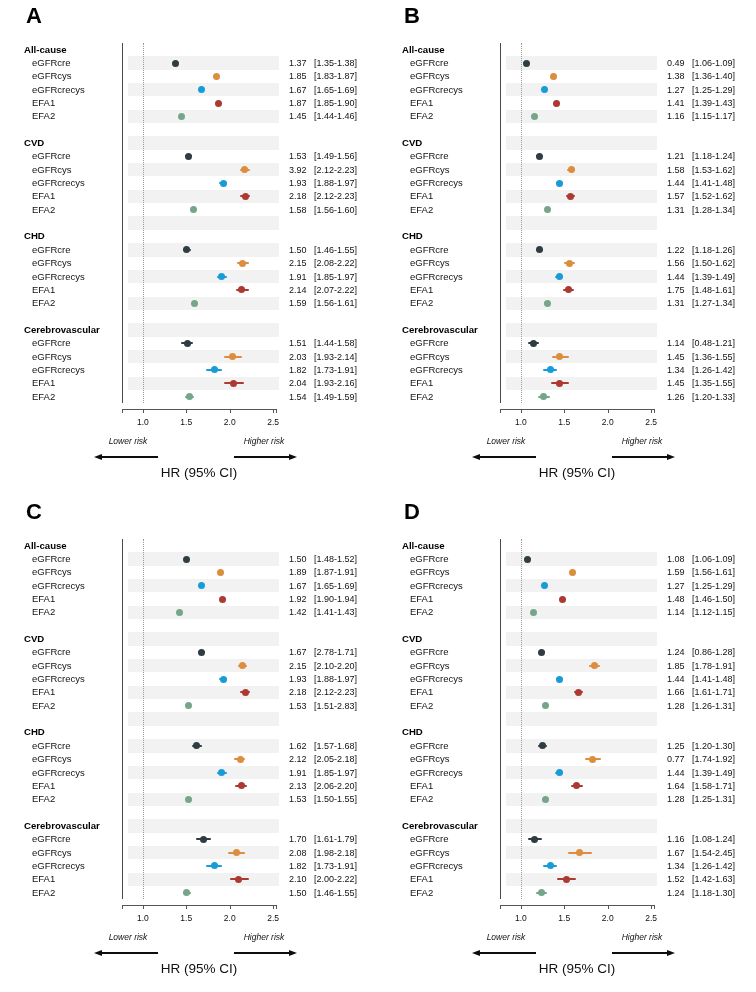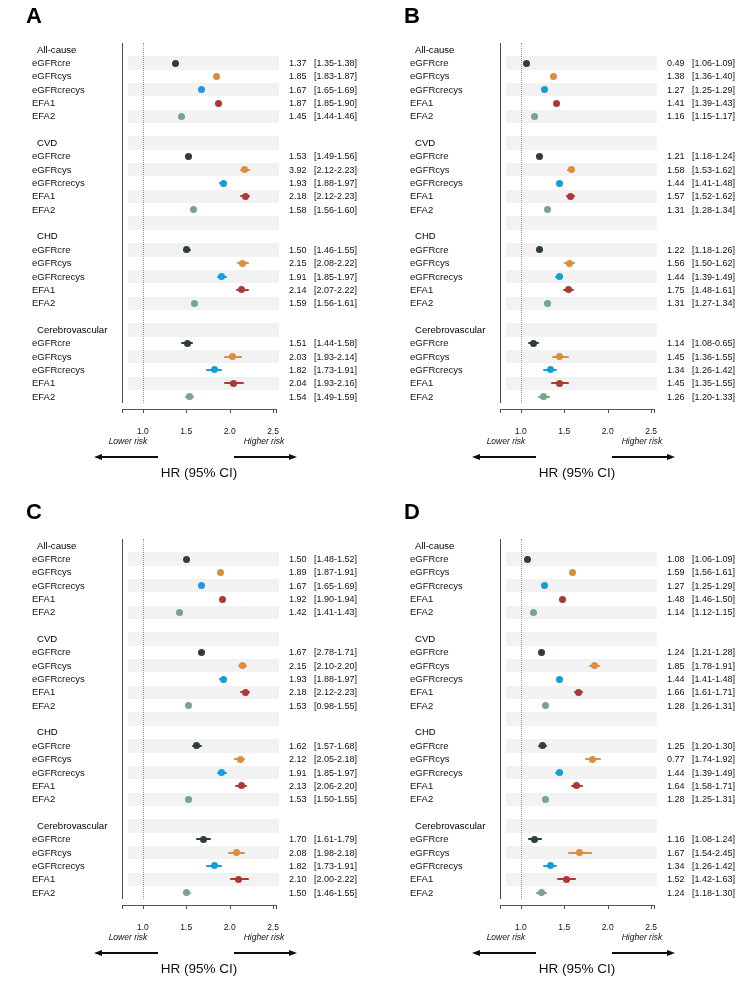--- a/index.html
+++ b/index.html
@@ -3,35 +3,35 @@
 <meta charset="utf-8">
 <style>
   html,body{margin:0;padding:0;background:#ffffff;}
   body{font-family:"Liberation Sans","DejaVu Sans",sans-serif;color:#111;}
   .fig{position:relative;width:756px;height:992px;background:#ffffff;overflow:hidden;}
   .panel{position:absolute;width:378px;height:496px;}
   .pletter{position:absolute;left:26px;top:3px;font-size:22px;font-weight:bold;color:#000;letter-spacing:.5px;}
   .chart{position:absolute;left:0;top:43px;width:378px;}
   .frow{display:flex;height:13.35px;align-items:center;}
   .lcell{width:122px;box-sizing:border-box;padding-left:32px;font-size:9.5px;line-height:10px;white-space:nowrap;color:#111;}
-  .frow.hdr .lcell{font-weight:normal;padding-left:37px;font-size:9.6px;color:#000;}
+  .frow.hdr .lcell{font-weight:bold;padding-left:24px;font-size:9.6px;color:#000;}
   .pcell{width:159px;height:100%;position:relative;}
   .frow.striped .pcell::before{content:"";position:absolute;left:6px;right:2px;top:0;bottom:0;background:#f2f2f2;}
   .dot{position:absolute;width:7px;height:7px;border-radius:50%;top:50%;margin-top:-3.5px;z-index:3;}
   .ebar{position:absolute;height:2px;top:50%;margin-top:-1px;border-radius:1px;z-index:2;}
   .vcell{padding-left:8px;font-size:9px;white-space:nowrap;color:#111;}
   .vcell .est{display:inline-block;min-width:20px;}
   .vcell .ci{margin-left:5px;}
   .vline{position:absolute;top:0;bottom:0;width:0;z-index:1;}
   .vline.solid{border-left:1.4px solid #4a4a4a;}
   .vline.dotted{border-left:1px dotted #9a9a9a;}
   .axisbox{position:absolute;left:0;top:403px;width:378px;height:93px;}
   .axline{position:absolute;left:122px;top:6px;width:155px;height:1px;background:#555;}
   .tickmark{position:absolute;top:0;width:1px;height:4px;background:#555;}
-  .ticklab{position:absolute;top:23px;transform:translateX(-50%);font-size:8.5px;color:#111;}
+  .ticklab{position:absolute;top:14px;transform:translateX(-50%);font-size:8.5px;color:#111;}
   .riskla{position:absolute;top:33px;transform:translateX(-50%);font-size:8.5px;font-style:italic;color:#111;white-space:nowrap;}
   .arrow{position:absolute;top:53px;height:2px;background:#0d0d0d;}
   .arrow.left::before{content:"";position:absolute;left:-7px;top:-2.5px;width:0;height:0;
      border-top:3.5px solid transparent;border-bottom:3.5px solid transparent;border-right:8px solid #0d0d0d;}
   .arrow.right::after{content:"";position:absolute;right:-7px;top:-2.5px;width:0;height:0;
      border-top:3.5px solid transparent;border-bottom:3.5px solid transparent;border-left:8px solid #0d0d0d;}
   .hrlab{position:absolute;top:62px;transform:translateX(-50%);font-size:13.5px;color:#111;white-space:nowrap;}
 </style>
 </head>
 <body>
@@ -415,21 +415,21 @@
           <div class="lcell">Cerebrovascular</div>
           <div class="pcell"></div>
           <div class="vcell"></div>
         </div>
         <div class="frow">
           <div class="lcell">eGFRcre</div>
           <div class="pcell">
             <div class="ebar" style="left: 27.8033px; width: 11.2951px; background: rgb(46, 61, 66);"></div>
             <div class="dot" style="left: 29.5164px; background: rgb(46, 61, 66);"></div>
           </div>
-          <div class="vcell"><span class="est">1.14</span><span class="ci">[1.08-0.65]</span></div>
+          <div class="vcell"><span class="est">1.14</span><span class="ci">[0.48-1.21]</span></div>
         </div>
         <div class="frow striped">
           <div class="lcell">eGFRcys</div>
           <div class="pcell">
             <div class="ebar" style="left: 52.1311px; width: 16.5082px; background: rgb(220, 141, 62);"></div>
             <div class="dot" style="left: 56.4508px; background: rgb(220, 141, 62);"></div>
           </div>
           <div class="vcell"><span class="est">1.45</span><span class="ci">[1.36-1.55]</span></div>
         </div>
         <div class="frow">
@@ -568,21 +568,21 @@
             <div class="dot" style="left: 119.877px; background: rgb(172, 58, 50);"></div>
           </div>
           <div class="vcell"><span class="est">2.18</span><span class="ci">[2.12-2.23]</span></div>
         </div>
         <div class="frow">
           <div class="lcell">EFA2</div>
           <div class="pcell">
             <div class="ebar" style="left: 65.1639px; width: 3.47541px; background: rgb(118, 165, 138);"></div>
             <div class="dot" style="left: 63.4016px; background: rgb(118, 165, 138);"></div>
           </div>
-          <div class="vcell"><span class="est">1.53</span><span class="ci">[0.98-1.55]</span></div>
+          <div class="vcell"><span class="est">1.53</span><span class="ci">[1.51-2.83]</span></div>
         </div>
         <div class="frow striped">
           <div class="lcell"></div>
           <div class="pcell"></div>
           <div class="vcell"></div>
         </div>
         <div class="frow hdr">
           <div class="lcell">CHD</div>
           <div class="pcell"></div>
           <div class="vcell"></div>
@@ -757,21 +757,21 @@
           <div class="lcell">CVD</div>
           <div class="pcell"></div>
           <div class="vcell"></div>
         </div>
         <div class="frow">
           <div class="lcell">eGFRcre</div>
           <div class="pcell">
             <div class="ebar" style="left: 39.0984px; width: 6.08197px; background: rgb(46, 61, 66);"></div>
             <div class="dot" style="left: 38.2049px; background: rgb(46, 61, 66);"></div>
           </div>
-          <div class="vcell"><span class="est">1.24</span><span class="ci">[1.21-1.28]</span></div>
+          <div class="vcell"><span class="est">1.24</span><span class="ci">[0.86-1.28]</span></div>
         </div>
         <div class="frow striped">
           <div class="lcell">eGFRcys</div>
           <div class="pcell">
             <div class="ebar" style="left: 88.623px; width: 11.2951px; background: rgb(220, 141, 62);"></div>
             <div class="dot" style="left: 91.2049px; background: rgb(220, 141, 62);"></div>
           </div>
           <div class="vcell"><span class="est">1.85</span><span class="ci">[1.78-1.91]</span></div>
         </div>
         <div class="frow">

